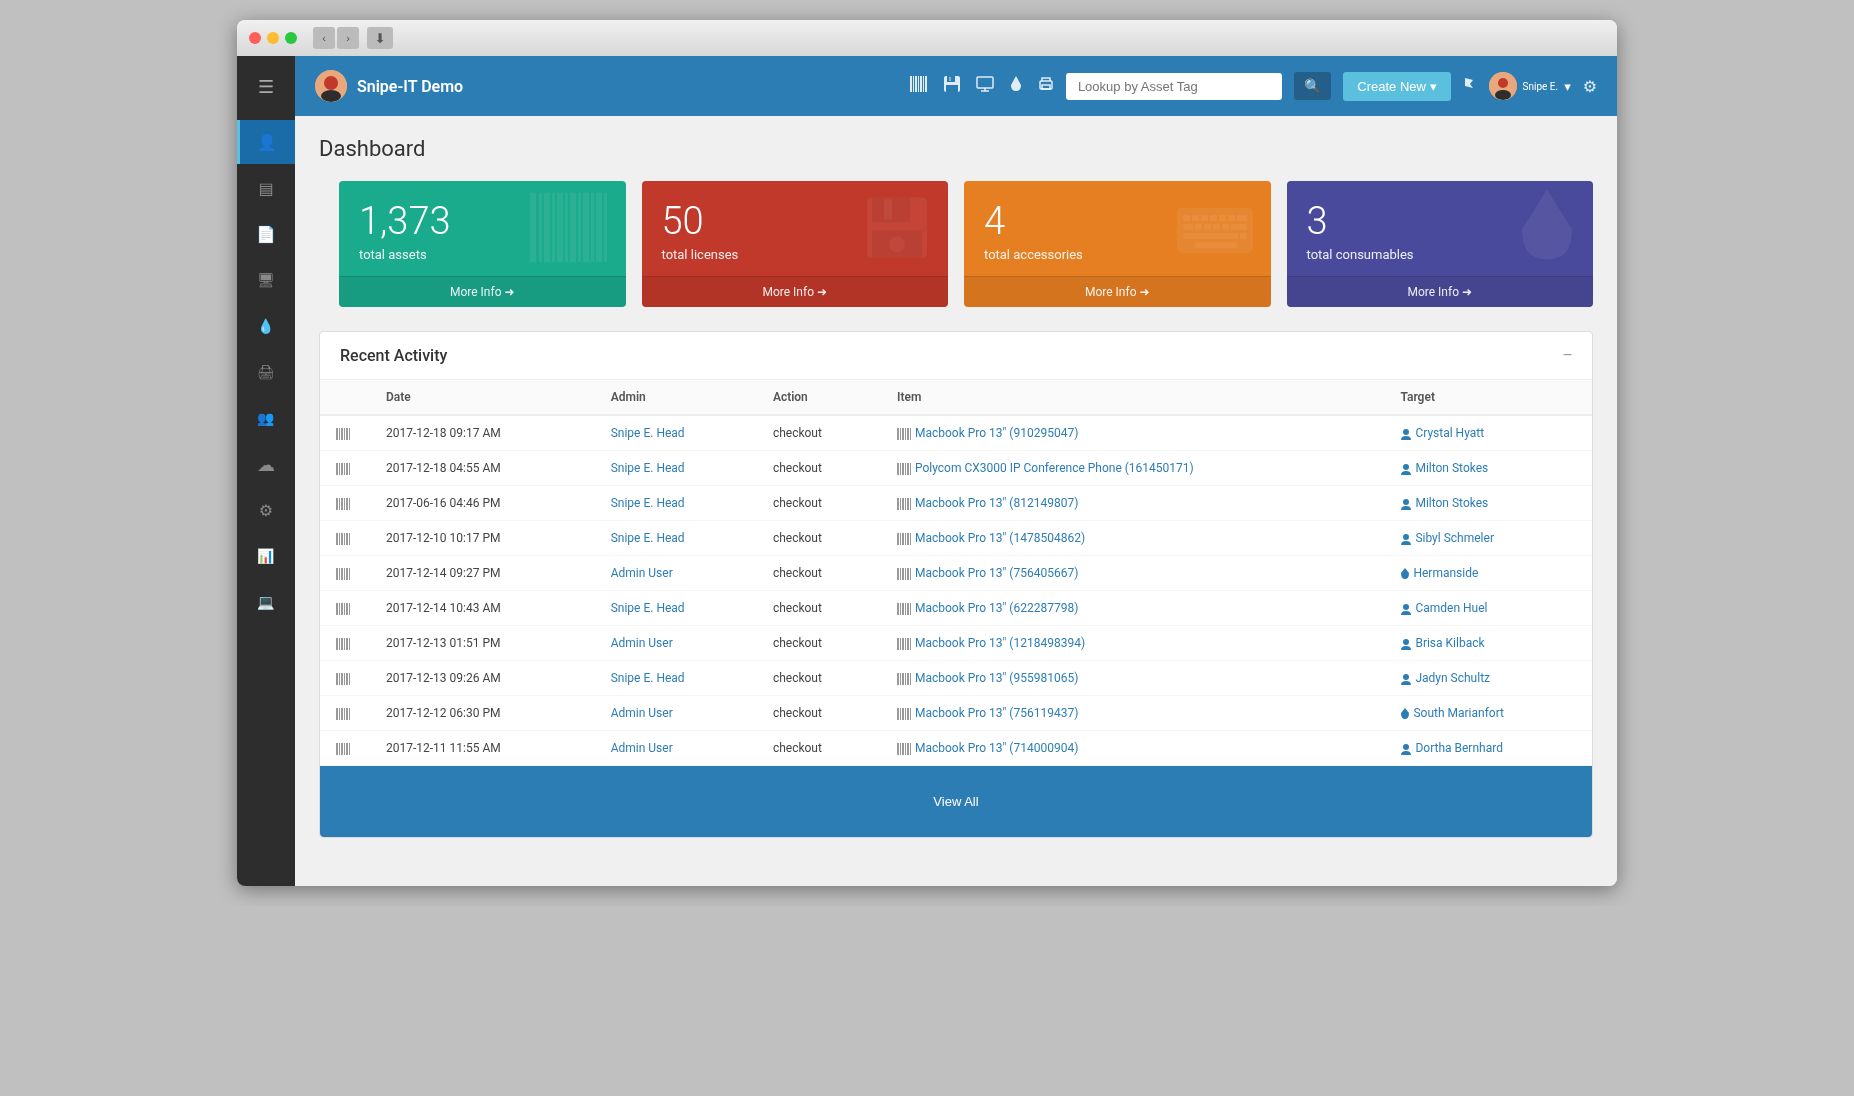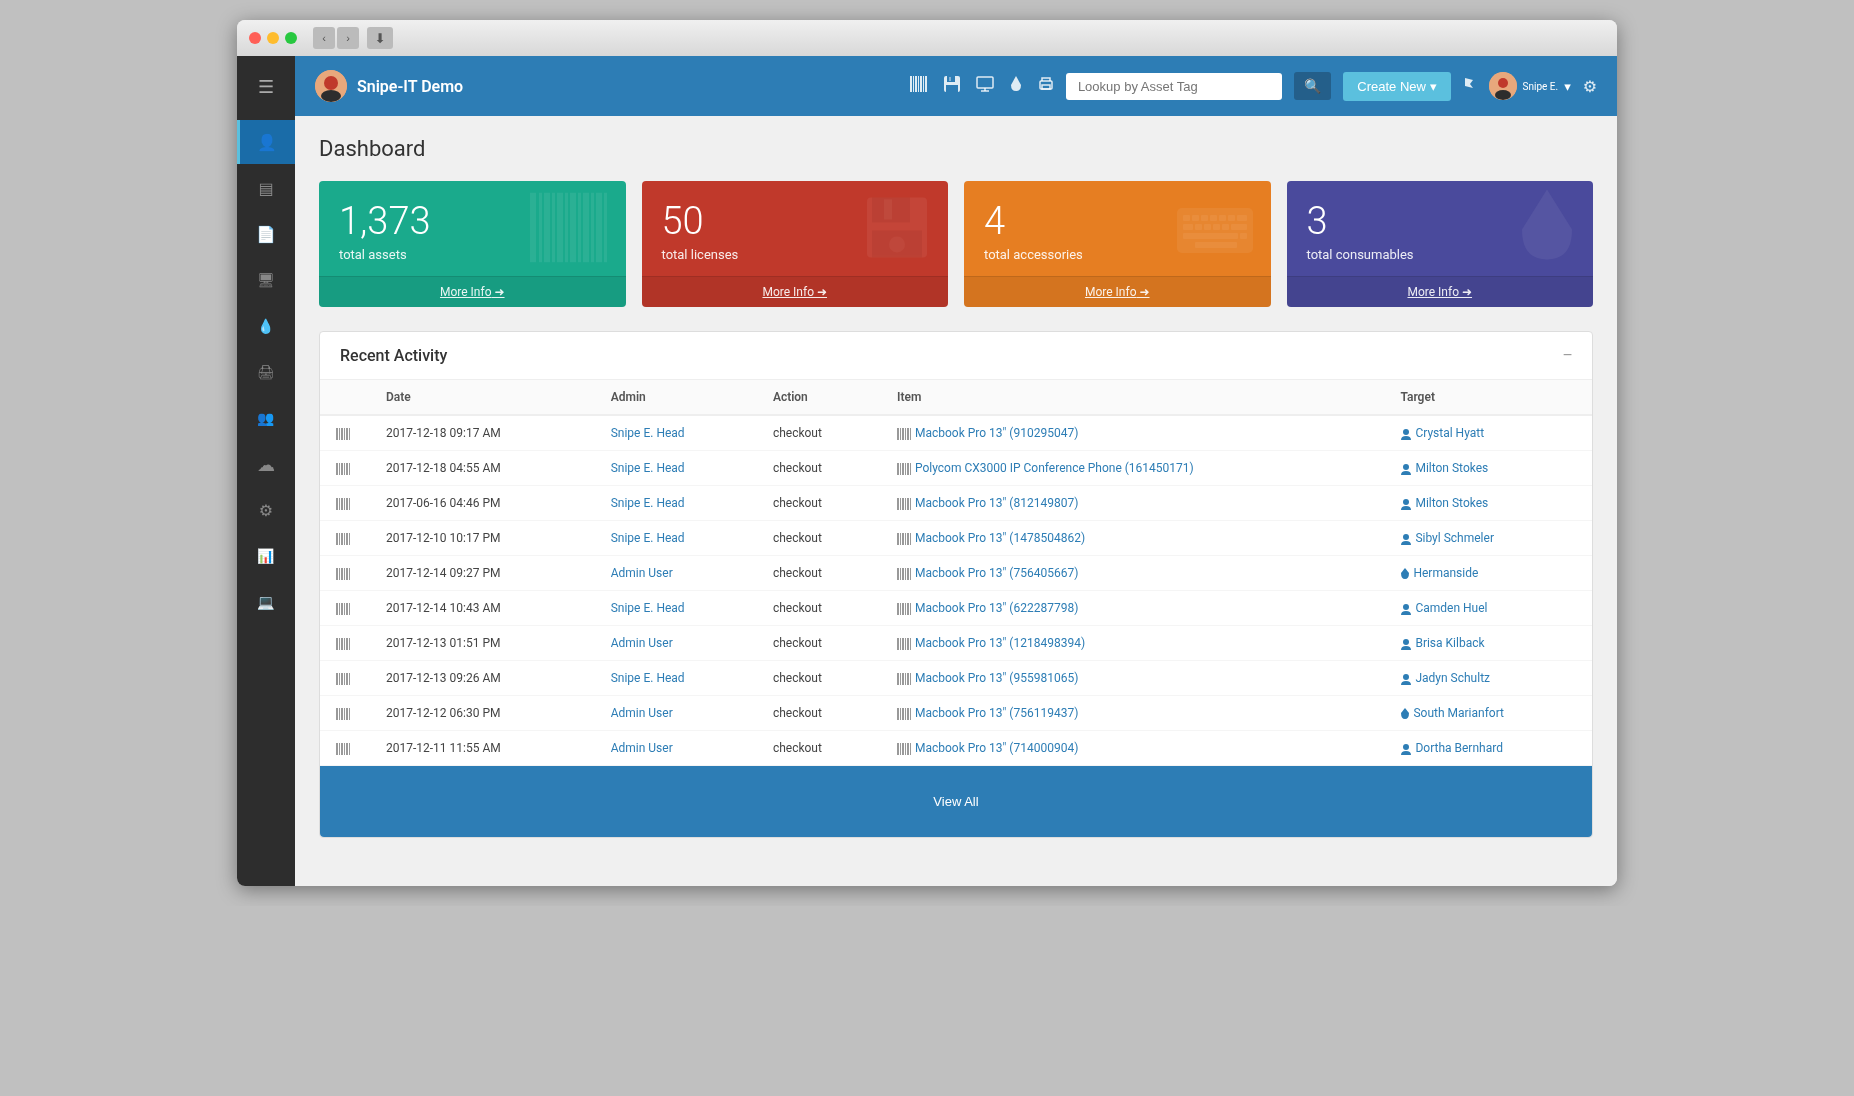--- a/index.html
+++ b/index.html
@@ -201,21 +201,21 @@
 
     .stat-card {
       border-radius: 4px;
       padding: 20px 20px 0 20px;
       color: white;
       position: relative;
       overflow: hidden;
       min-height: 110px;
     }
 
-    .stat-card.teal { background: #1aaa8c; }
+    .stat-card.teal { background: #1aaa8c; margin-left: 20px; }
     .stat-card.red { background: #c0392b; }
     .stat-card.orange { background: #e67e22; }
     .stat-card.purple { background: #4a4a9c; }
 
     .stat-number {
       font-size: 38px;
       font-weight: 300;
       line-height: 1.1;
     }
 
@@ -239,21 +239,20 @@
       margin-top: 14px;
       padding: 8px 16px;
       margin-left: -20px;
       margin-right: -20px;
       text-align: center;
       font-size: 12px;
       color: rgba(255,255,255,0.9);
       cursor: pointer;
       border-top: 1px solid rgba(0,0,0,0.1);
       background: rgba(0,0,0,0.08);
-      text-decoration: underline;
     }
 
     
     .activity-section {
       background: white;
       border-radius: 4px;
       border: 1px solid #ddd;
     }
 
     .activity-header {

